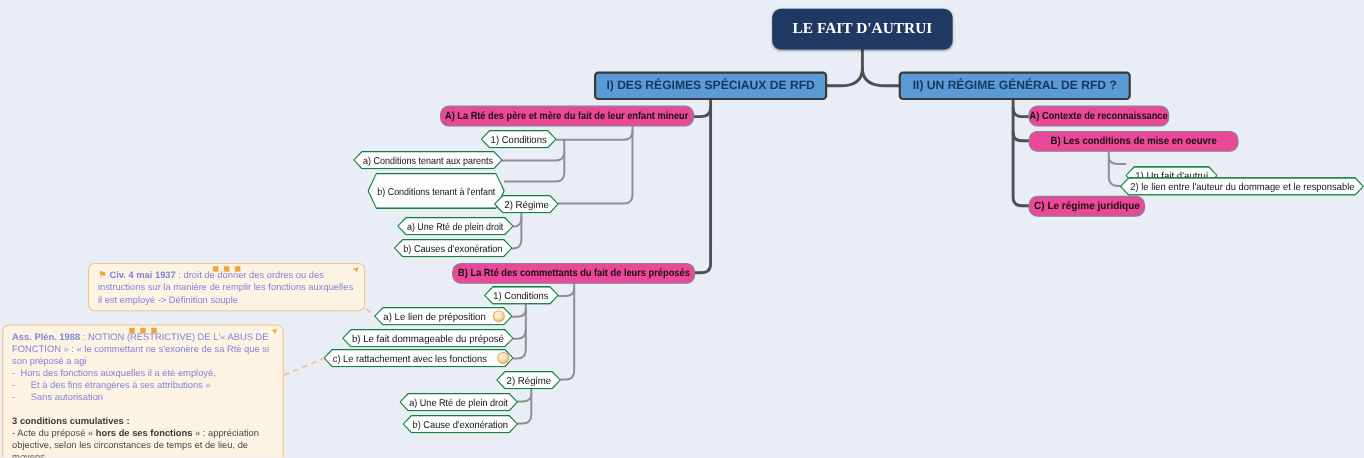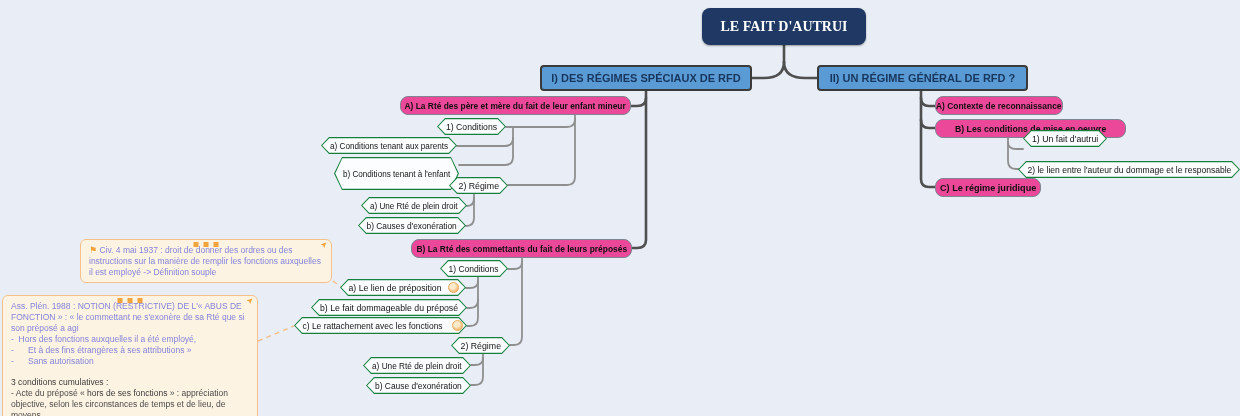--- a/index.html
+++ b/index.html
@@ -44,21 +44,21 @@
     position:relative; z-index:1; width:11px; height:11px; margin-left:4px; border-radius:50%;
     background:radial-gradient(circle at 40% 35%, #fdeacb 0 35%, #f7c98e 60%, #eba04f 100%);
     border:1px solid #e8a95c; flex:0 0 auto;
   }
 
   
   .note {
     position:absolute; background:#fdf3e3; border:1.3px solid #f6c089; border-radius:6px;
     color:#8383da; font-size:8.5px; line-height:11px; padding:5px 8px 4px 8px;
   }
-  .note b { font-weight:normal; }
+  .note b { font-weight:bold; }
   .note .flag { color:#f2a33c; font-size:9px; }
   .note .dark { color:#4a4a4a; }
   .note .dark b { color:#3b3b3b; }
   .handles { position:absolute; top:2px; left:50%; transform:translateX(-50%); display:flex; gap:5px; }
   .handles i { width:5px; height:5px; background:#f2a33c; display:block; }
   .expand {
     position:absolute; top:1px; right:3px; color:#f2a33c; font-size:8px;
     transform:rotate(-45deg); line-height:8px;
   }
   .spacer { height:10px; }
@@ -173,21 +173,21 @@
   <i class="in"></i>
   <span class="lbl fit" style="transform: scaleX(0.935484); transform-origin: center center;">b) Cause d'exonération</span>
 </div>
 
 <div class="node subtopic fitbox" style="left:935px;top:96px;width:128px;height:19px;">
   <span class="fit" style="transform: scaleX(0.887324); transform-origin: center center;">A) Contexte de reconnaissance</span>
 </div>
 <div class="node subtopic fitbox" style="left:935px;top:119px;width:191px;height:19px;">
   <span class="fit" style="transform: scaleX(0.915152); transform-origin: center center;">B) Les conditions de mise en oeuvre</span>
 </div>
-<div class="node hex" style="left:1023px;top:130px;width:84px;height:17px;">
+<div class="node hex" style="left:1023px;top:151px;width:84px;height:17px;">
   <i class="in"></i>
   <span class="lbl fit" style="transform: scaleX(0.970588); transform-origin: center center;">1) Un fait d'autrui</span>
 </div>
 <div class="node hex" style="left:1018px;top:161px;width:222px;height:17px;">
   <i class="in"></i>
   <span class="lbl fit" style="transform: scaleX(0.948837); transform-origin: center center;">2) le lien entre l'auteur du dommage et le responsable</span>
 </div>
 <div class="node subtopic fitbox" style="left:935px;top:178px;width:106px;height:19px;">
   <span class="fit" style="transform: scaleX(0.96); transform-origin: center center;">C) Le régime juridique</span>
 </div>

